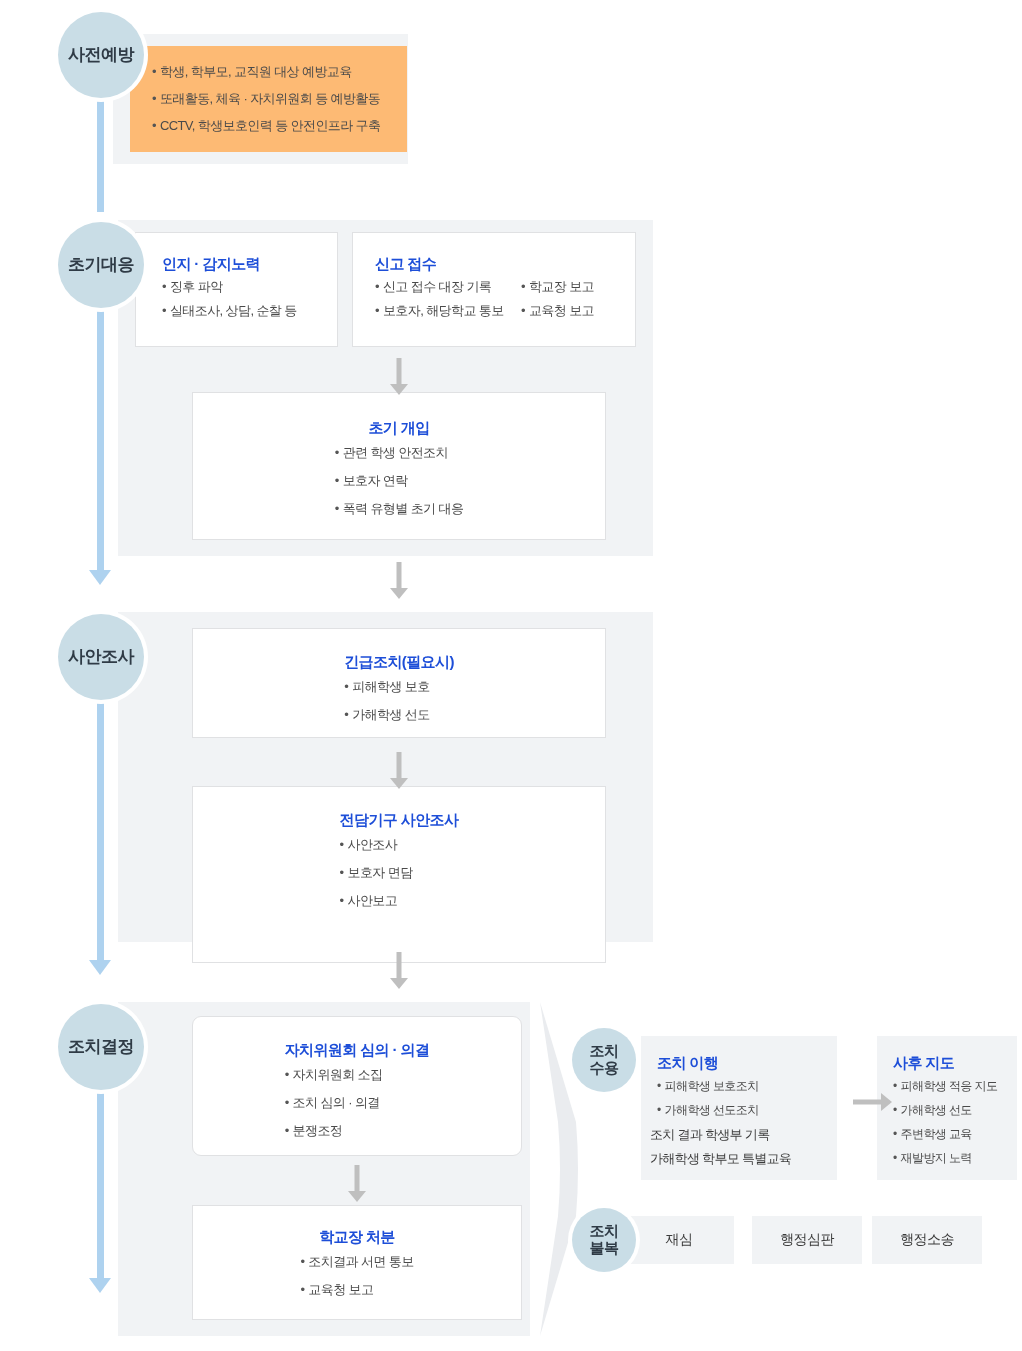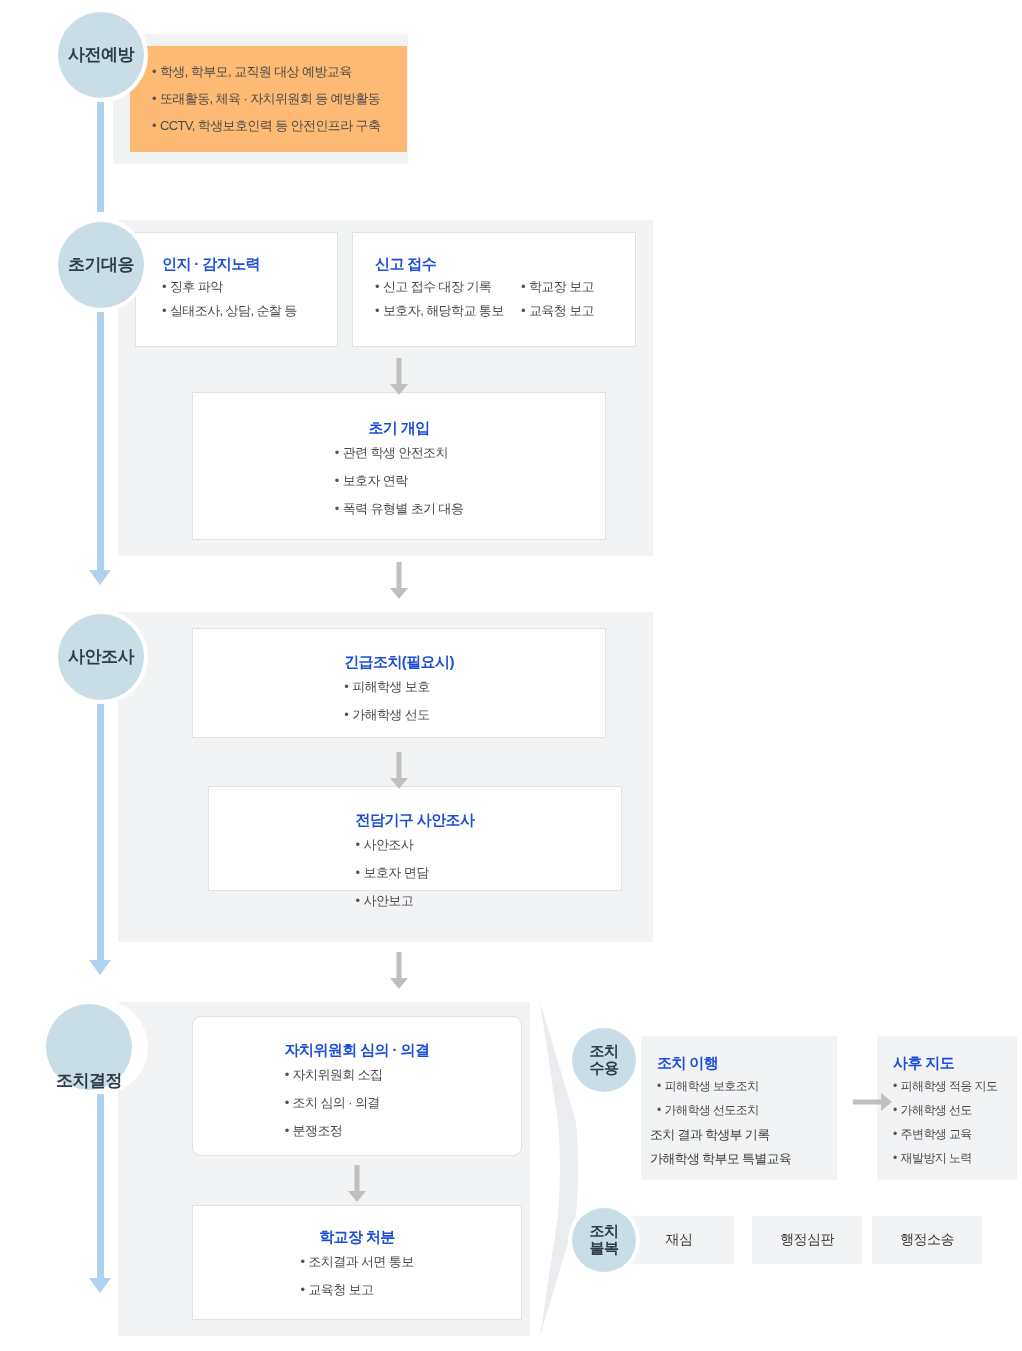--- a/index.html
+++ b/index.html
@@ -251,21 +251,21 @@
         </div>
       </div>
     </div>
   </div>
 
   <div class="garrow" style="left:383px;top:752px;width:32px;height:37px;">
     <div class="shaft" style="height:26px;"></div>
     <div class="head" style="top:26px;"></div>
   </div>
 
-  <div class="box" style="left:192px;top:786px;width:414px;height:105px;margin-left:16px;">
+  <div class="box" style="left:192px;top:786px;width:414px;height:177px;">
     <div class="box-inner center-wrap" style="top:24px;">
       <div class="centered-block">
         <div class="bx-title" style="text-align:center;margin-bottom:9px;">전담기구 사안조사</div>
         <div class="bx-li" style="margin-bottom:15px;">
           <span class="bullet">•</span><span>사안조사</span>
         </div>
         <div class="bx-li" style="margin-bottom:15px;">
           <span class="bullet">•</span><span>보호자 면담</span>
         </div>
         <div class="bx-li">
@@ -326,21 +326,21 @@
           <span class="bullet">•</span><span>조치결과 서면 통보</span>
         </div>
         <div class="bx-li">
           <span class="bullet">•</span><span>교육청 보고</span>
         </div>
       </div>
     </div>
   </div>
 
   <div class="circle-halo" style="left:54px;top:1000px;width:94px;height:94px;"></div>
-  <div class="stage-circle" style="left:46px;top:1004px;align-items:flex-end;">
+  <div class="stage-circle" style="left:58px;top:1004px;">
     <span>조치결정</span>
   </div>
 
   <div class="vline" style="left:97px;top:1092px;height:186px;"></div>
   <div class="vline-arrow" style="left:89px;top:1278px;"></div>
 
   <div class="flatbox" style="left:641px;top:1036px;width:196px;height:144px;">
     <div style="padding:18px 0 0 16px;">
       <div class="bx-title" style="margin-bottom:8px;">조치 이행</div>
       <div class="bx-li" style="margin-bottom:12px;font-size:12px;">

